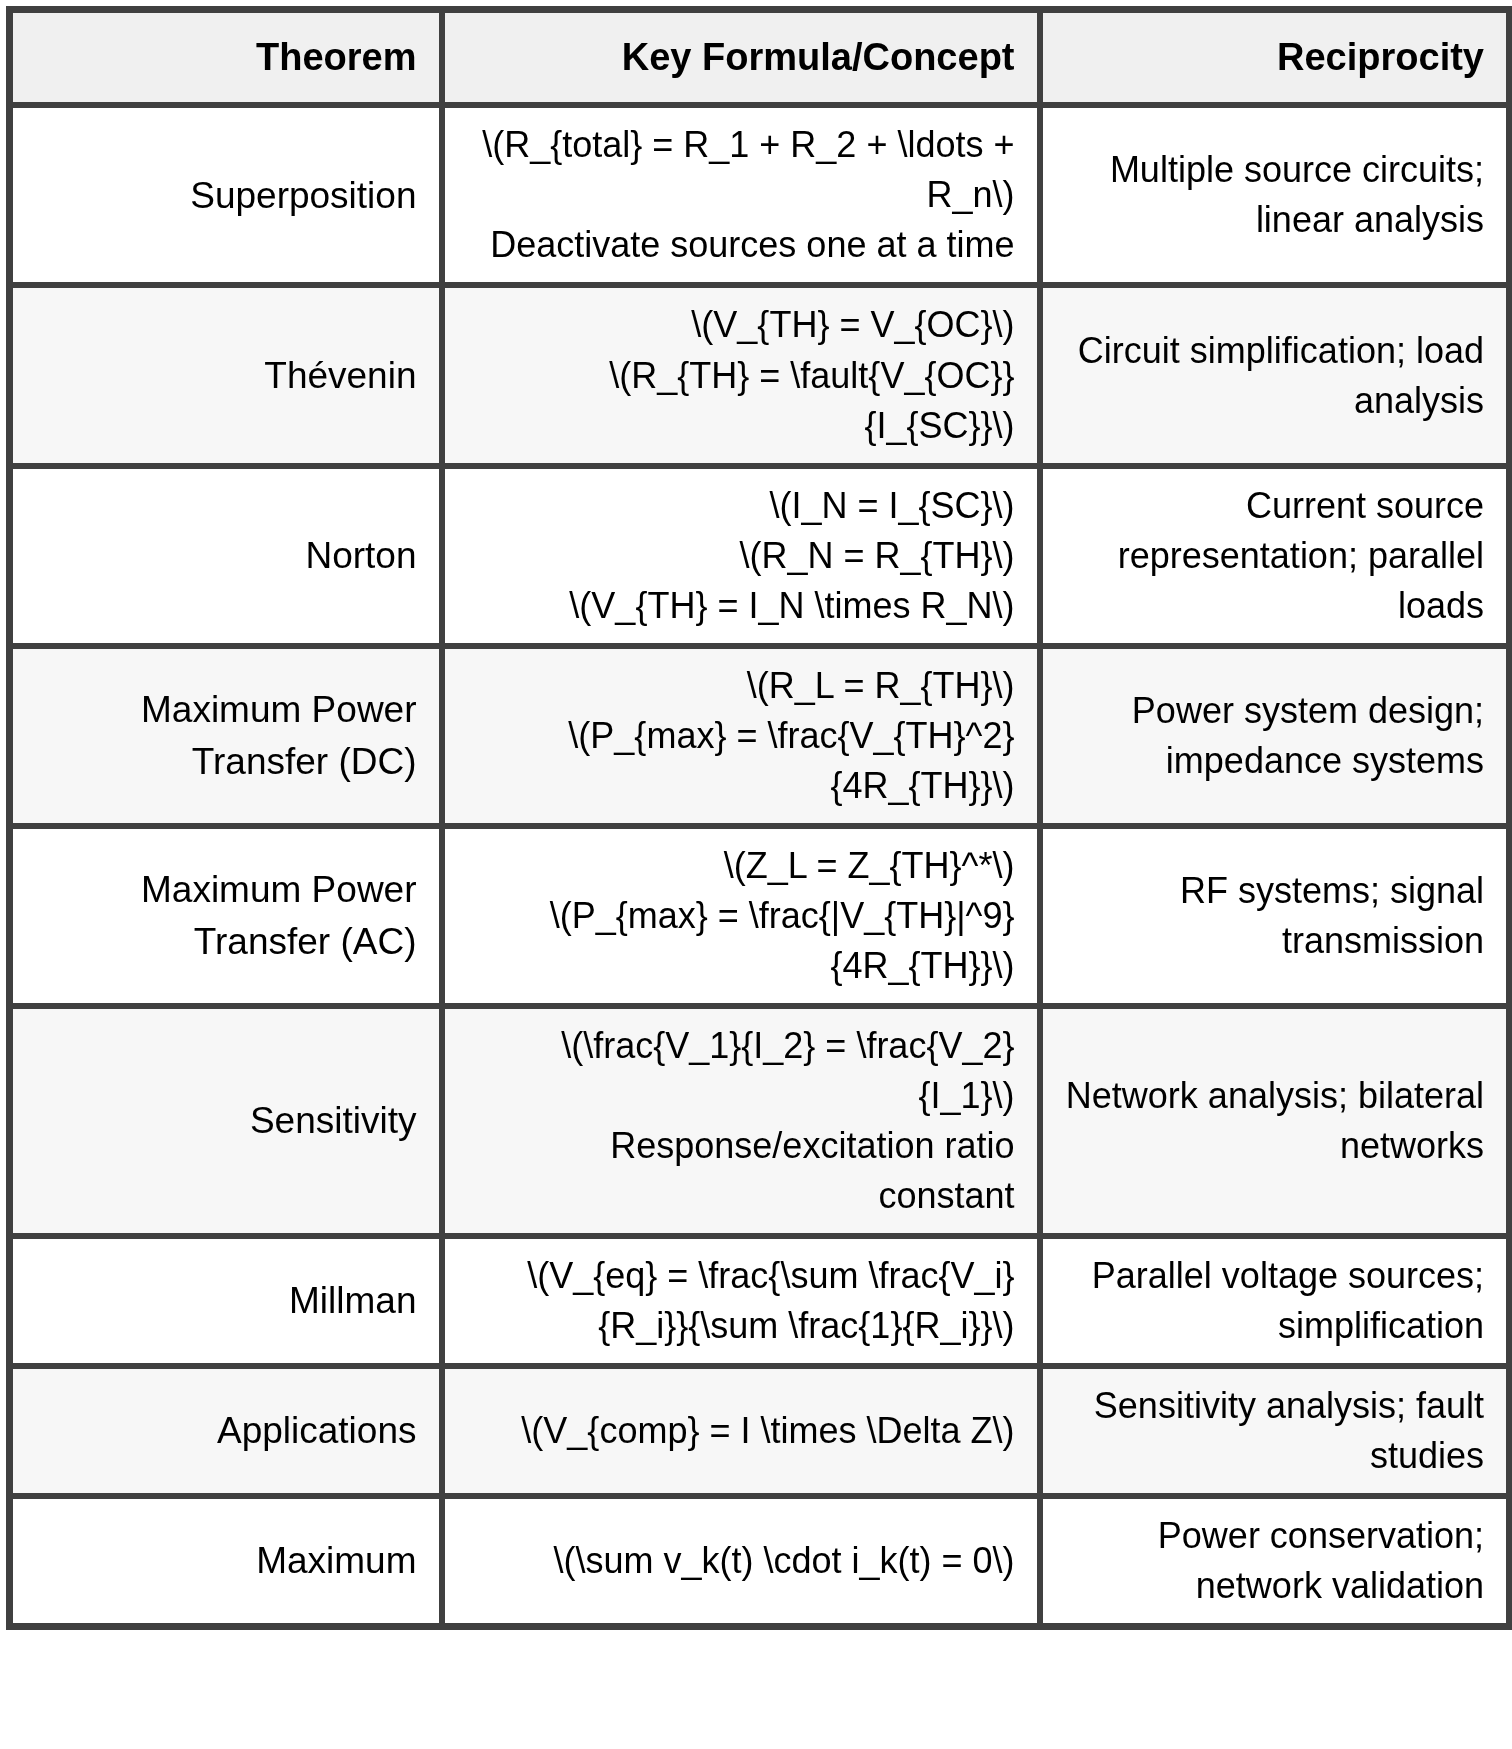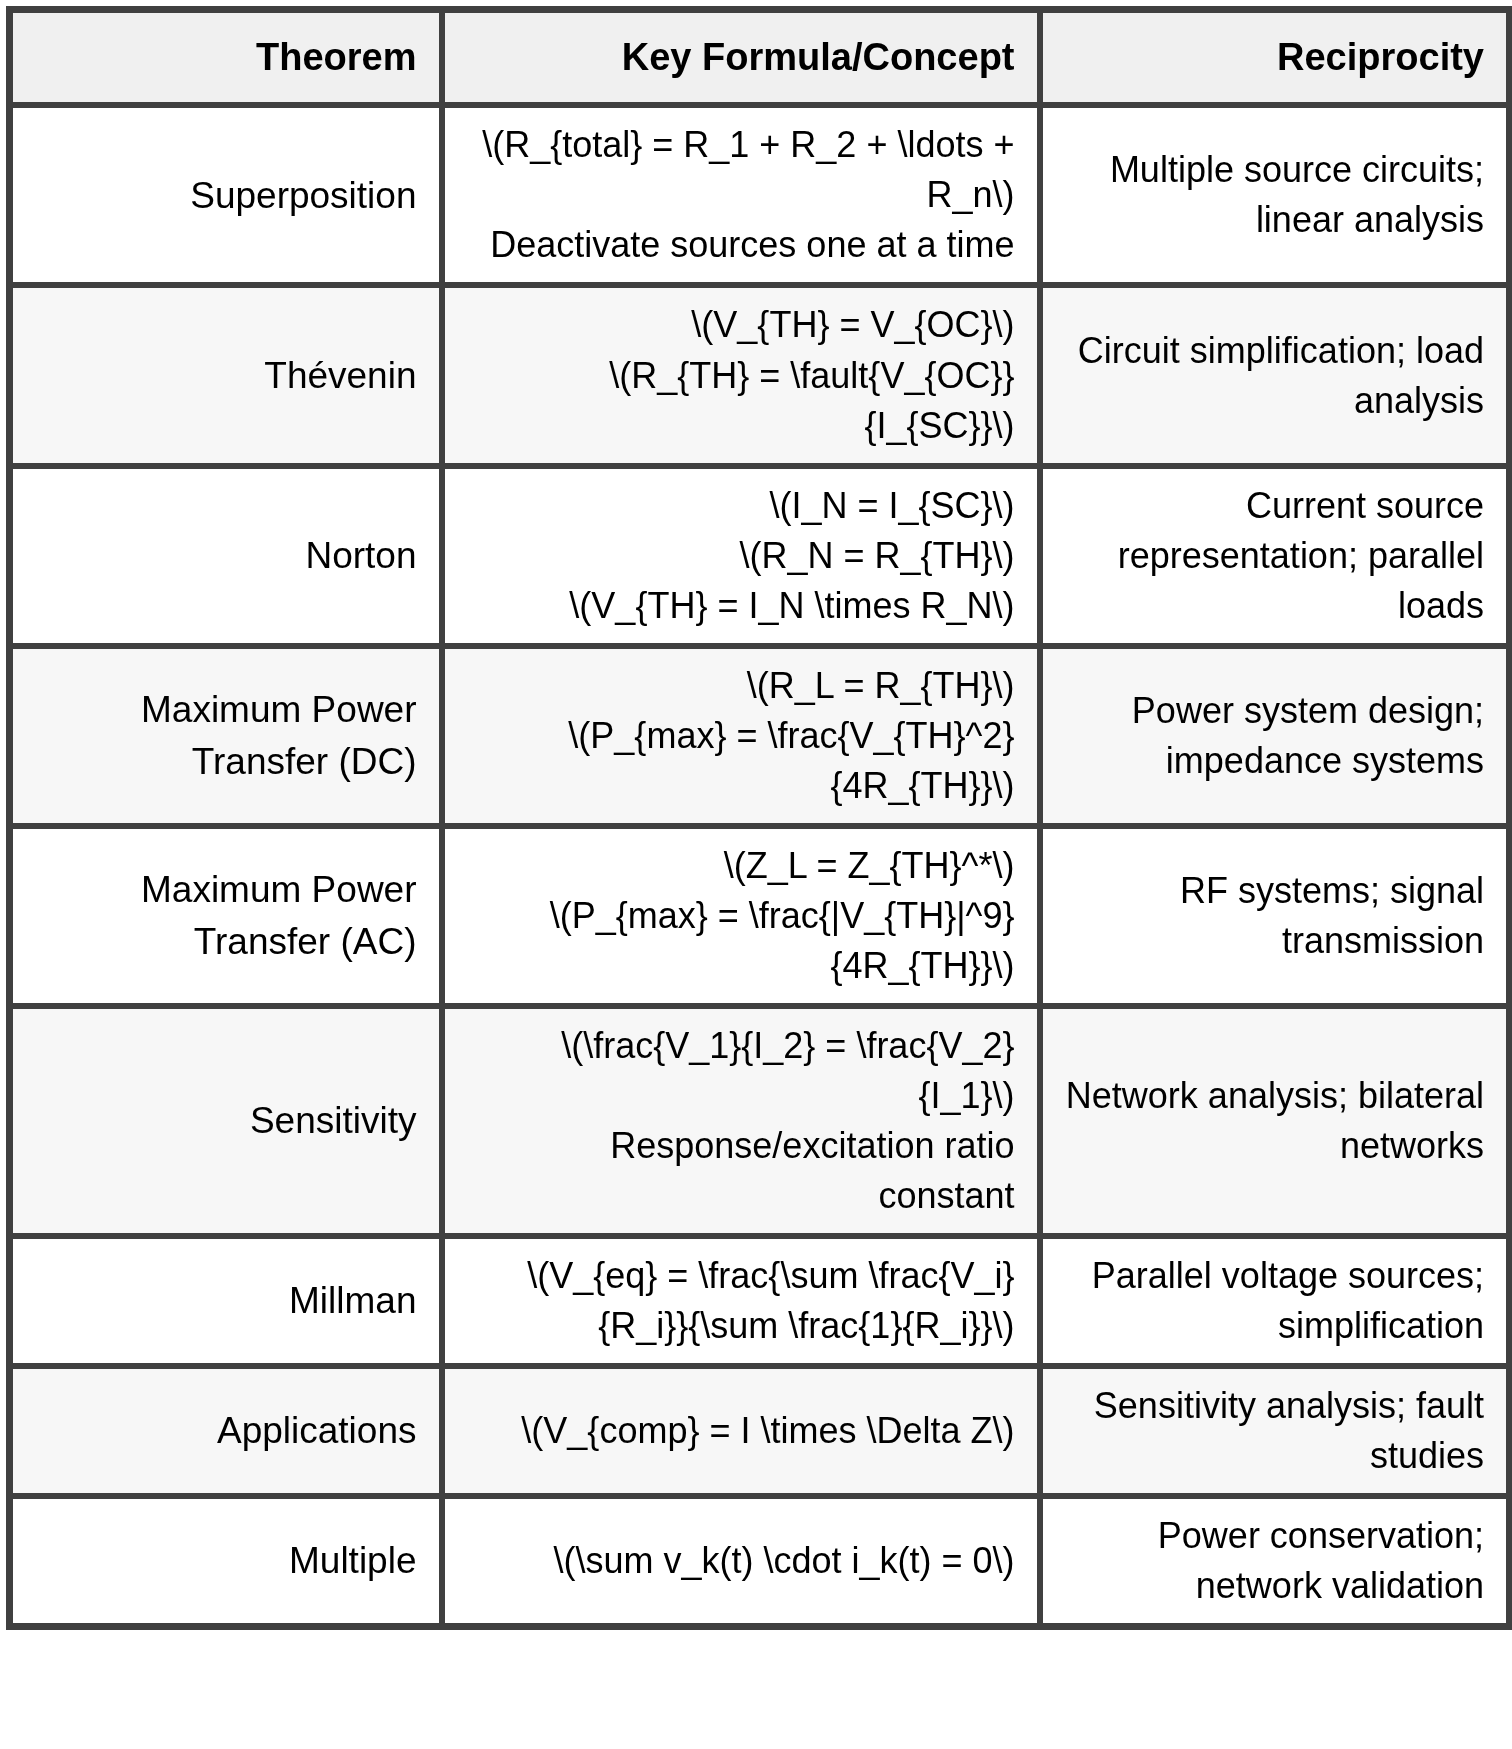--- a/index.html
+++ b/index.html
@@ -111,19 +111,19 @@
         <td class="theorem-cell">Millman</td>
         <td class="formula-cell">\(V_{eq} = \frac{\sum \frac{V_i}{R_i}}{\sum \frac{1}{R_i}}\)</td>
         <td class="applications-cell">Parallel voltage sources; simplification</td>
       </tr>
       <tr>
         <td class="theorem-cell">Applications</td>
         <td class="formula-cell">\(V_{comp} = I \times \Delta Z\)</td>
         <td class="applications-cell">Sensitivity analysis; fault studies</td>
       </tr>
       <tr>
-        <td class="theorem-cell">Multiple</td>
+        <td class="theorem-cell">Maximum</td>
         <td class="formula-cell">\(\sum v_k(t) \cdot i_k(t) = 0\)</td>
         <td class="applications-cell">Power conservation; network validation</td>
       </tr>
     </tbody>
   </table>
 </div>
 
 </body></html>

